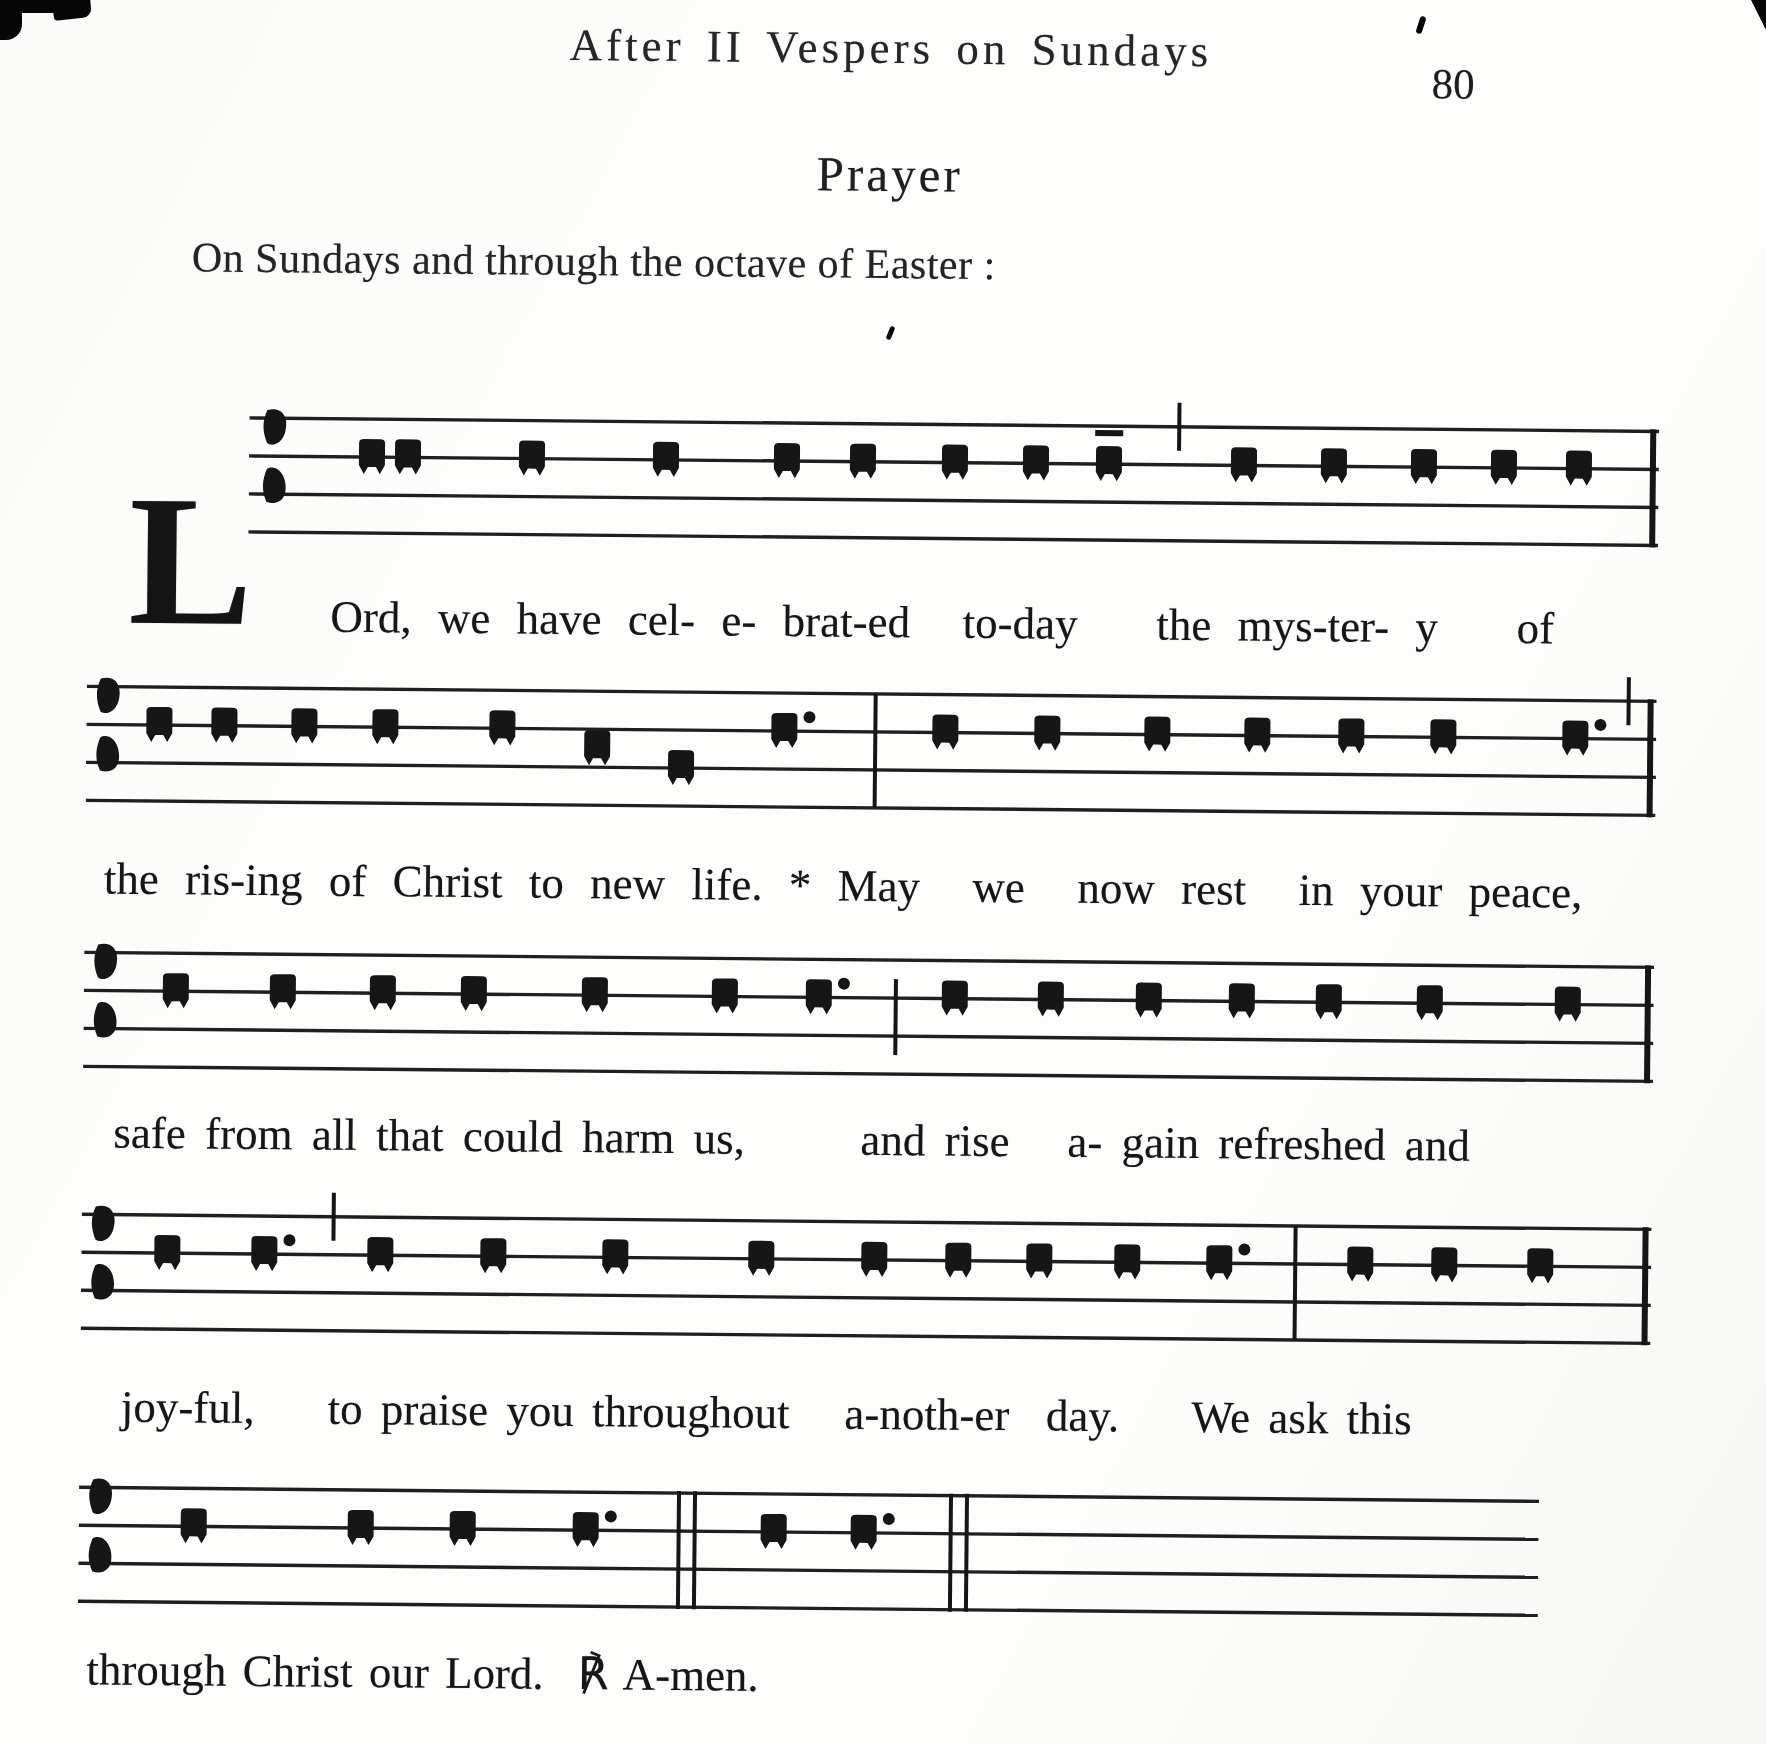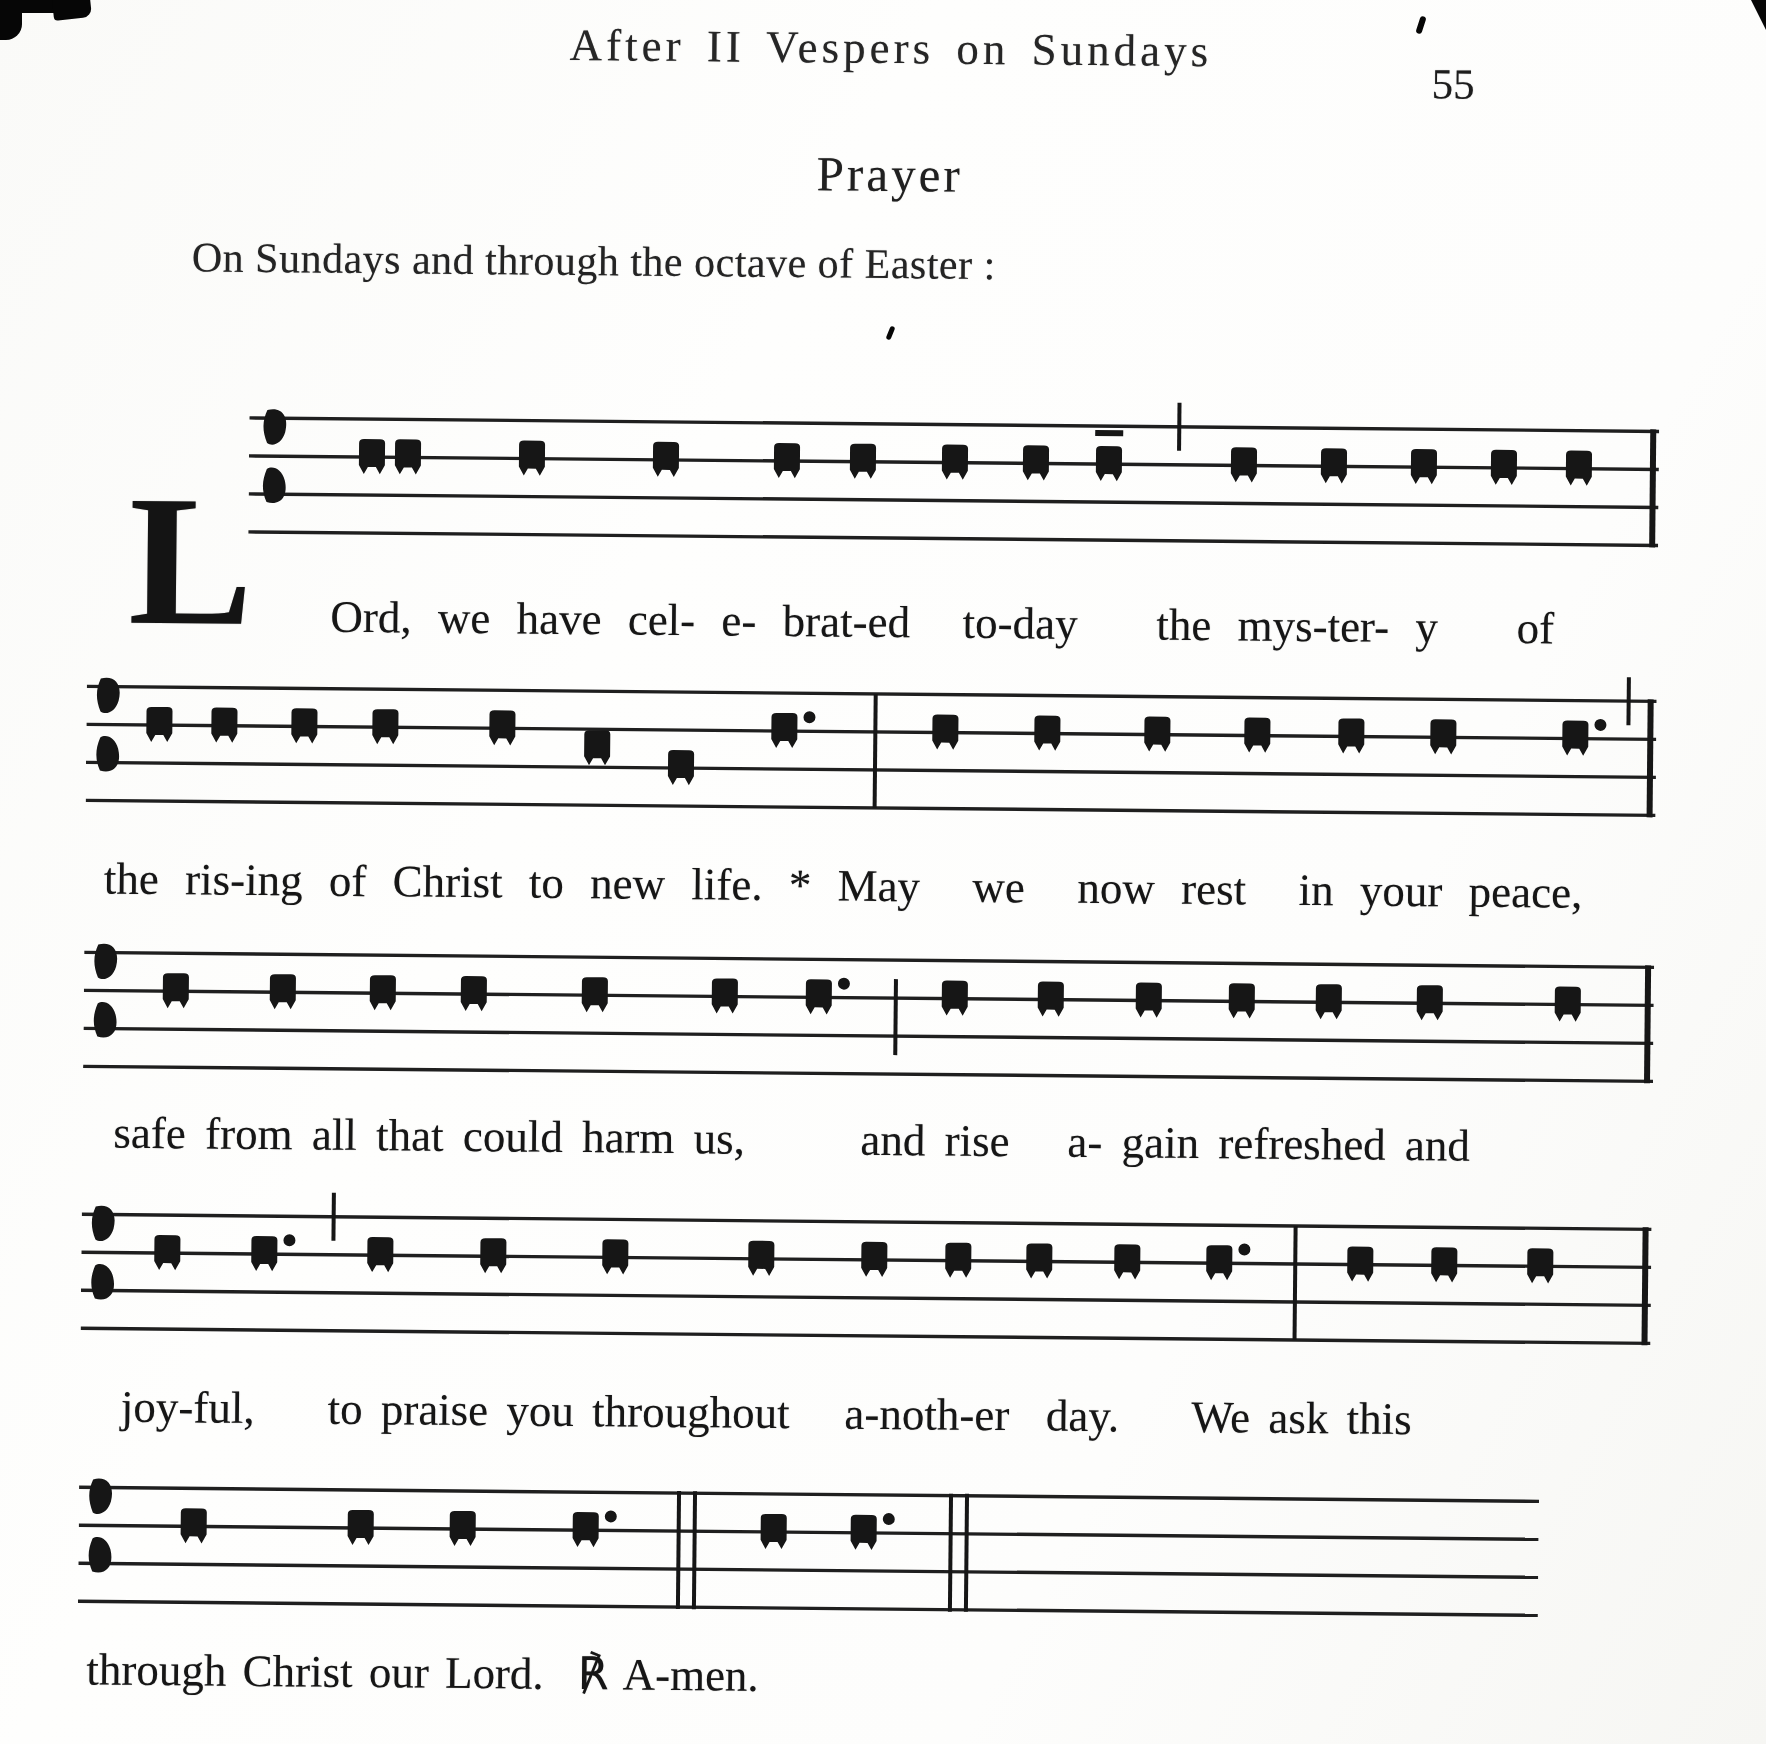--- a/index.html
+++ b/index.html
@@ -35,21 +35,21 @@
   #a-tr{right:0;top:0;width:15px;height:30px;clip-path:polygon(0 0,100% 0,100% 100%);}
   #a-tick1{left:1418px;top:16px;width:6px;height:18px;border-radius:3px;transform:rotate(18deg);}
   #a-tick2{left:888px;top:326px;width:5px;height:14px;border-radius:3px;transform:rotate(22deg);}
 </style>
 </head>
 <body>
 
 <div class="page">
   <div class="sheet">
     <div class="hdr txt">After II Vespers on Sundays</div>
-    <div class="pagenum txt">55</div>
+    <div class="pagenum txt">80</div>
     <div class="title txt">Prayer</div>
     <div class="rubric txt">On Sundays and through the octave of Easter :</div>
 
     <div class="staff" style="left: 245px; top: 394px; width: 1410px;">
         <svg width="1410" height="170" viewBox="0 0 1410 170">
           <line x1="0" y1="30" x2="1410" y2="30" stroke="#1f1f1f" stroke-width="3.4"></line>
           <line x1="0" y1="68" x2="1410" y2="68" stroke="#1f1f1f" stroke-width="3.4"></line>
           <line x1="0" y1="106" x2="1410" y2="106" stroke="#1f1f1f" stroke-width="3.4"></line>
           <line x1="0" y1="144" x2="1410" y2="144" stroke="#1f1f1f" stroke-width="3.4"></line>
           <path d="M18,22 C32,18 40,28 36,44 C33,55 24,59 18,55 C13,43 13,33 18,22 Z M18,114 C32,118 40,108 36,92 C33,81 24,77 18,81 C13,93 13,103 18,114 Z" fill="#161616"></path>

